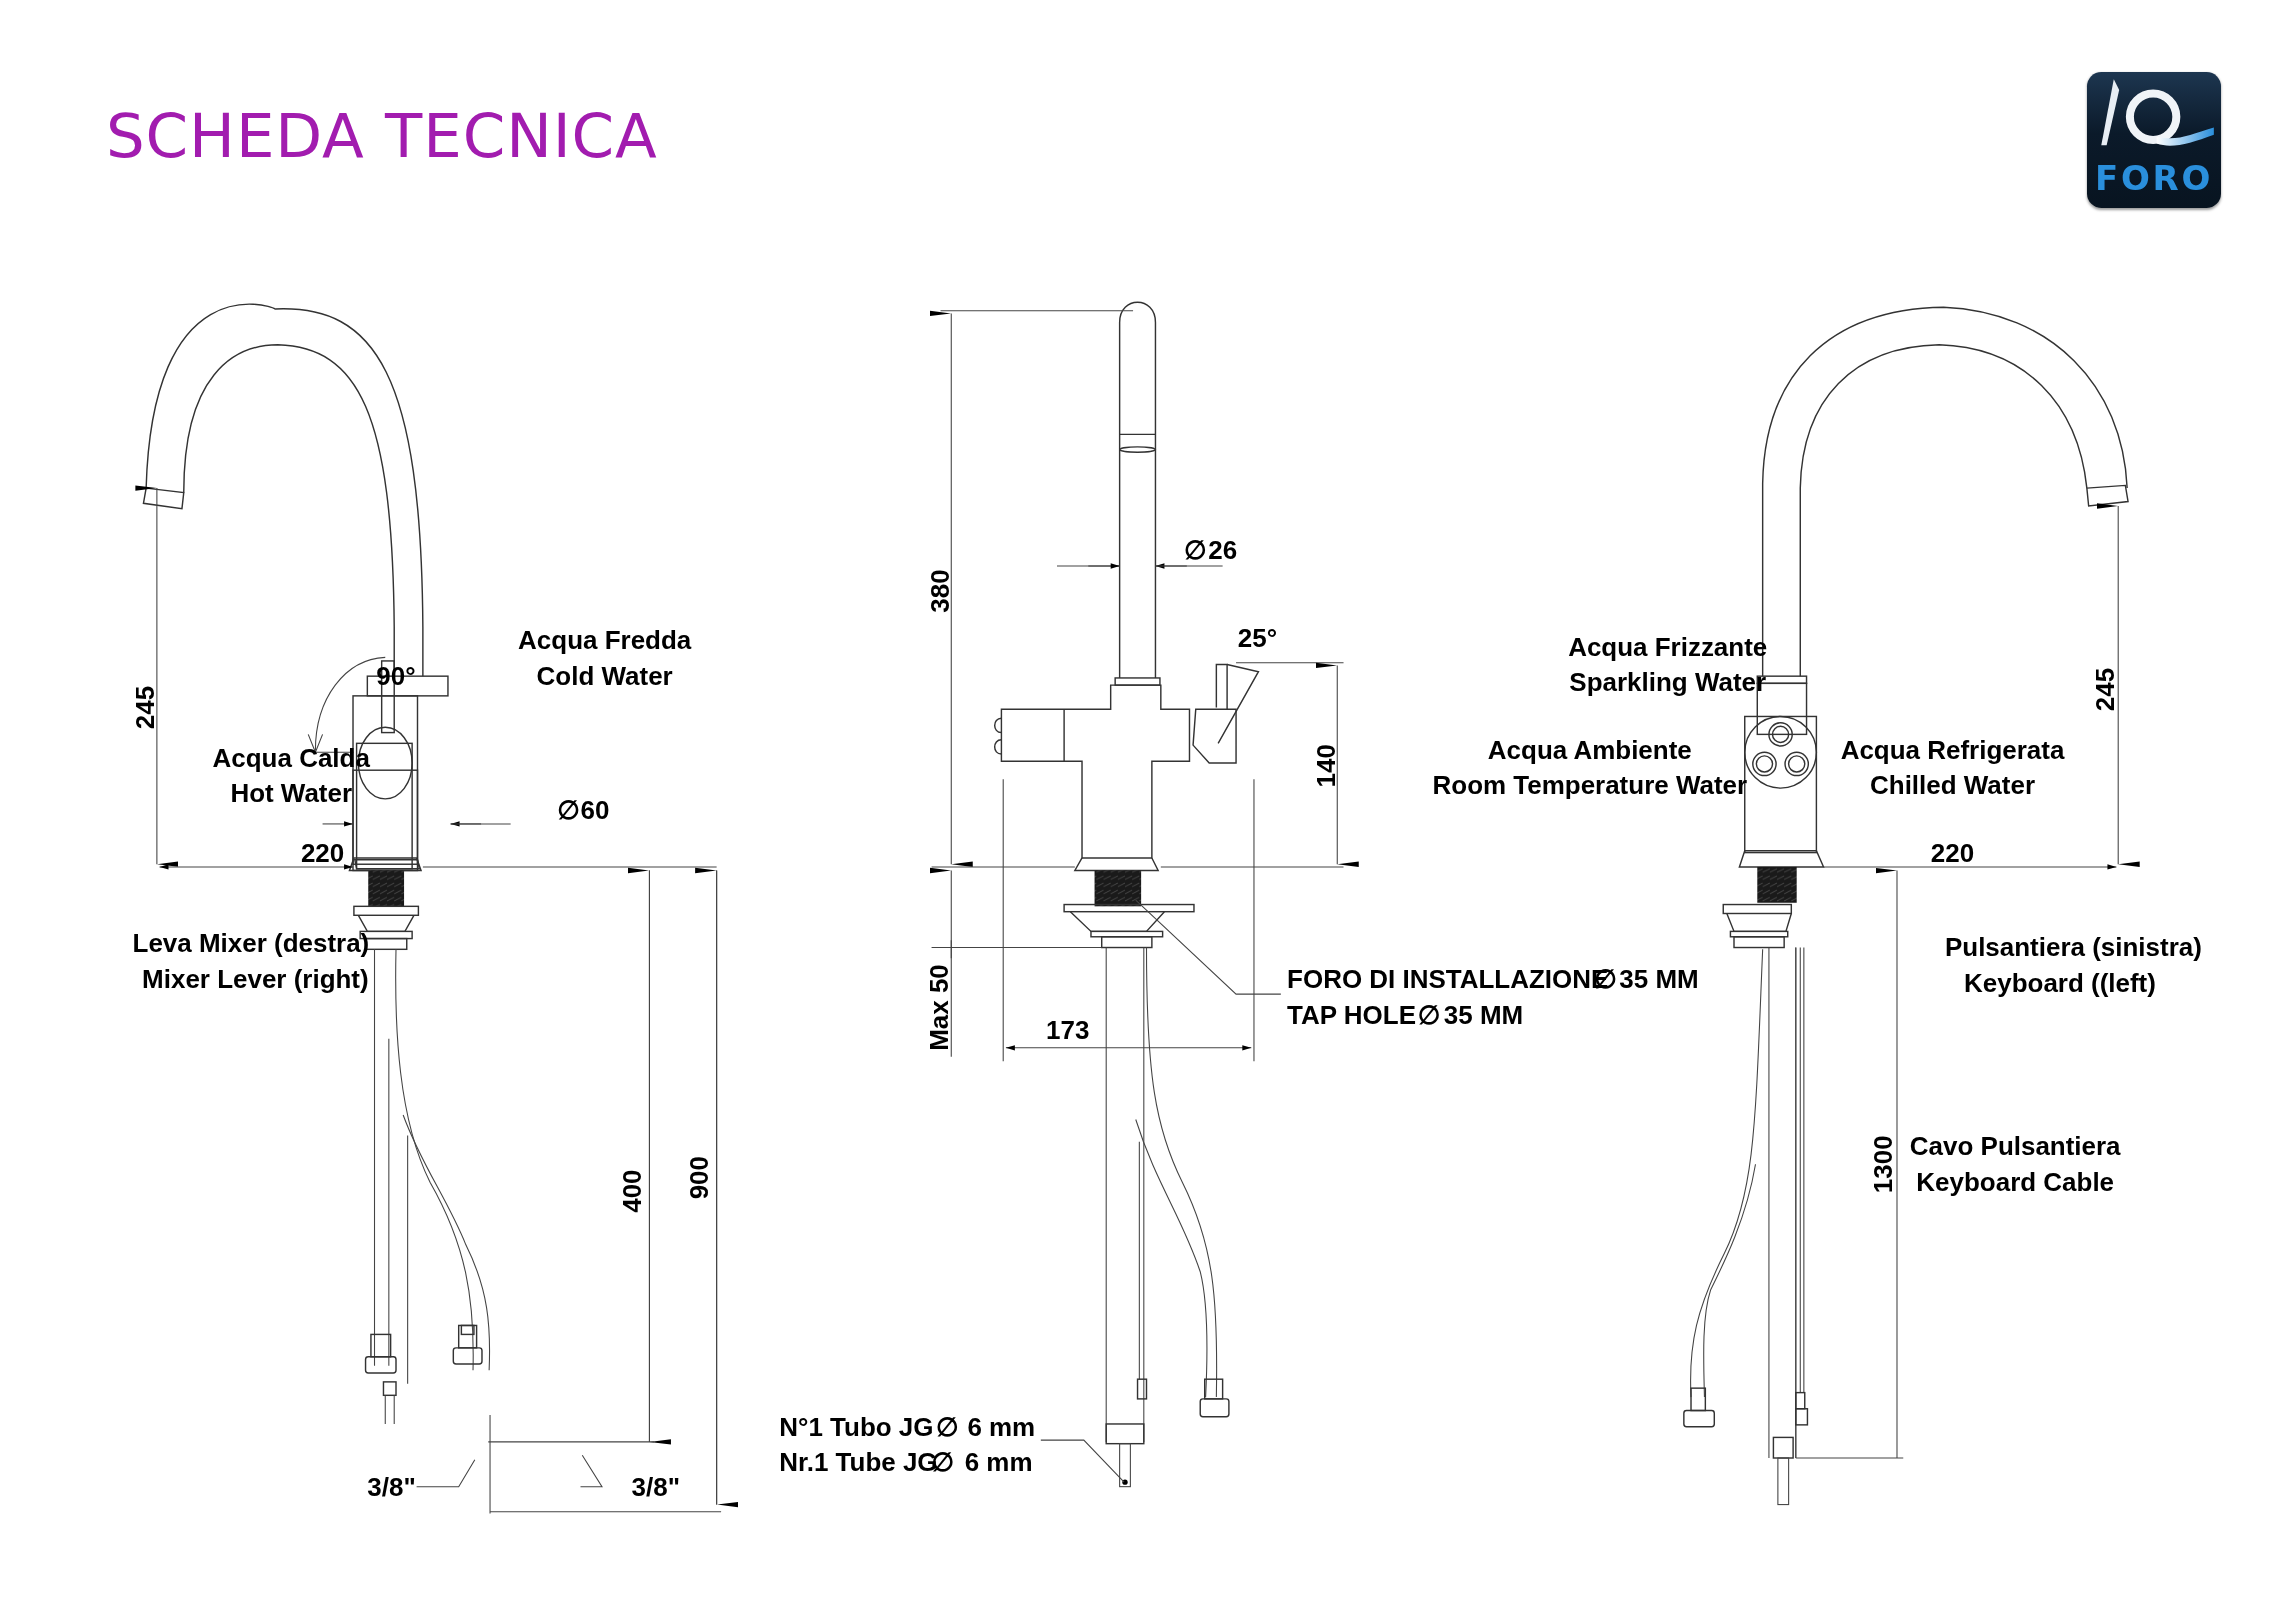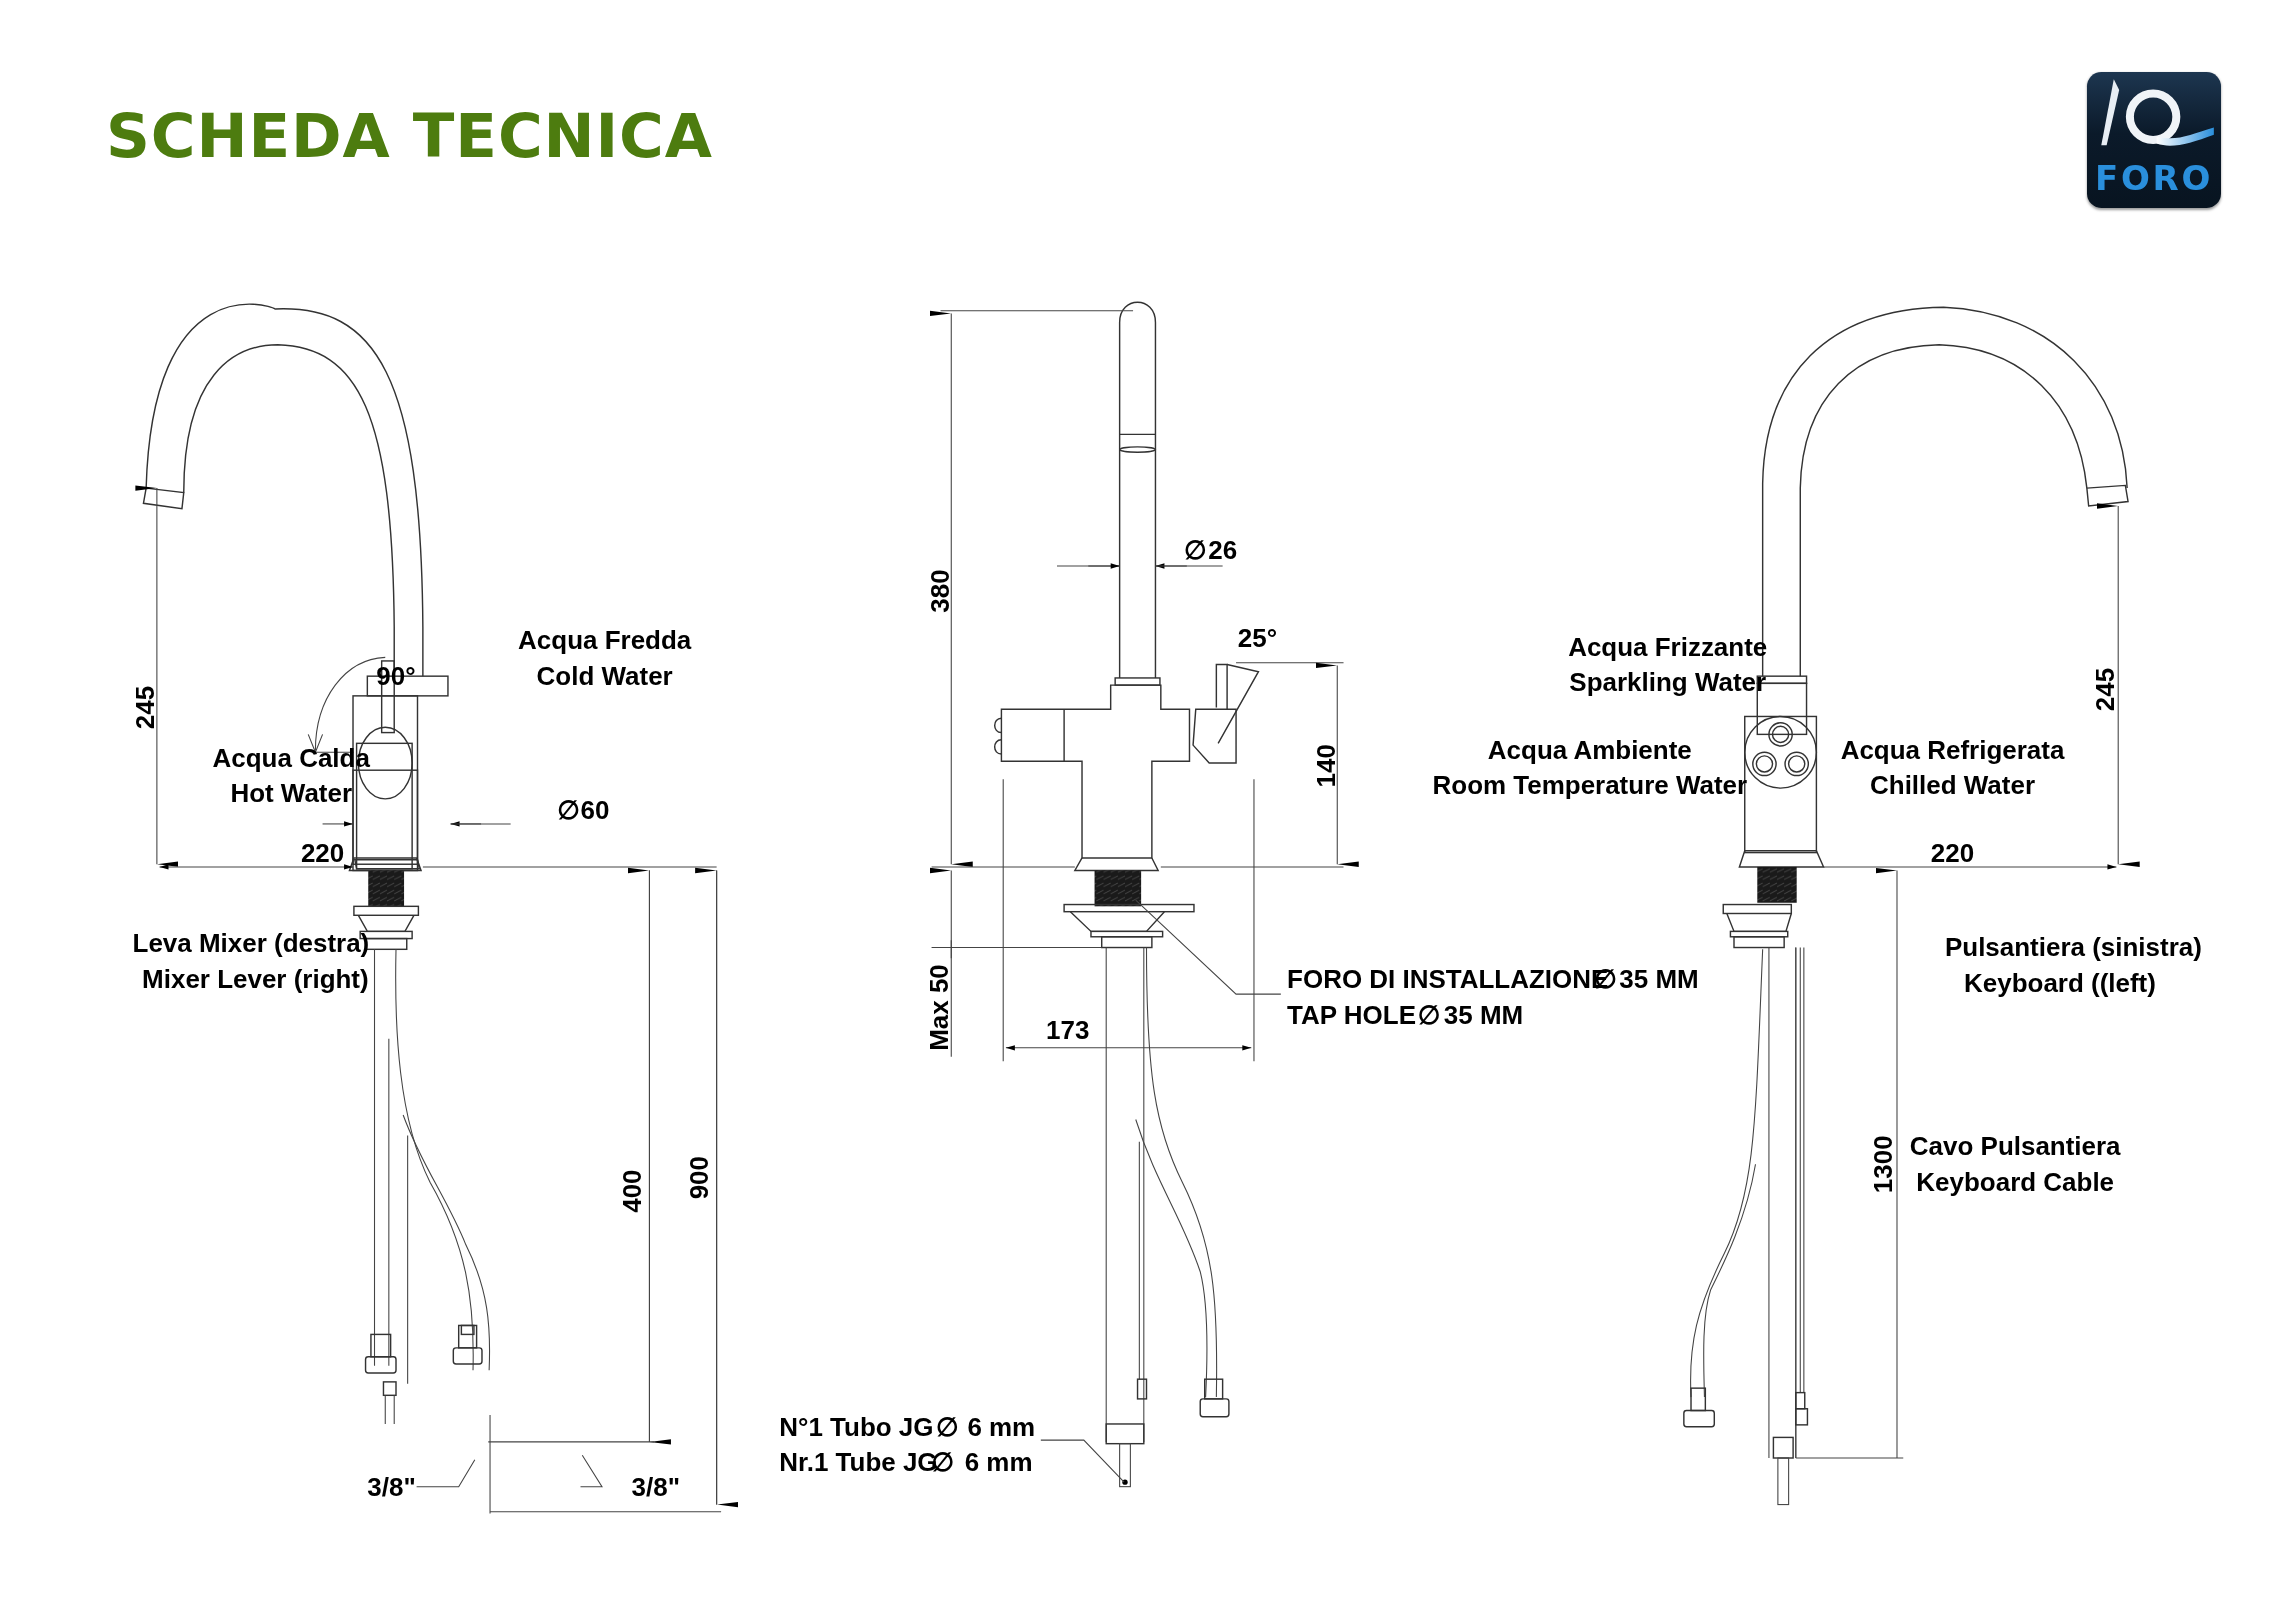--- a/index.html
+++ b/index.html
@@ -1,17 +1,17 @@
 <!DOCTYPE html>
 <html style="font-size:14.3px"><head>
 <meta charset="utf-8">
 <style>
   html, body { margin: 0; padding: 0; background: #ffffff; }
   body { width: 2293px; height: 1621px; position: relative; overflow: hidden; font-family: "Liberation Sans", sans-serif; }
-  .title { position: absolute; left: 106px; top: 100px; font-family: "DejaVu Sans", sans-serif; font-weight: bold; font-size: 61px; color: #4d7c0f; letter-spacing: 0.9px; }
+  .title { position: absolute; left: 106px; top: 100px; font-family: "DejaVu Sans", sans-serif; font-weight: normal; font-size: 61px; color: #a21caf; letter-spacing: 0.9px; }
   .logo { position: absolute; left: 2087px; top: 72px; width: 134px; height: 136px; border-radius: 14.3px; background: linear-gradient(180deg, #1d3650 0%, #0b1a2a 45%, #081420 100%); box-shadow: 0 1.8px 2.7px rgba(0,0,0,0.4); overflow: hidden; }
   .logo svg { position: absolute; left: 0; top: 0; }
   .logo-text { position: absolute; left: 0; width: 134px; top: 86px; text-align: center; font-family: "DejaVu Sans", sans-serif; font-weight: bold; font-size: 34px; color: #2a8fdc; letter-spacing: 2.7px; }
   svg.drawing { position: absolute; left: 0; top: 0; }
   .lbl { font-family: "Liberation Sans", sans-serif; font-weight: bold; font-size: 29px; fill: #000; }
   .dim { font-family: "Liberation Sans", sans-serif; font-weight: bold; font-size: 29px; fill: #000; }
   .ln { stroke: #333; stroke-width: 1.6; fill: none; }
   .thin { stroke: #444; stroke-width: 1.2; fill: none; }
 </style>
 </head>

